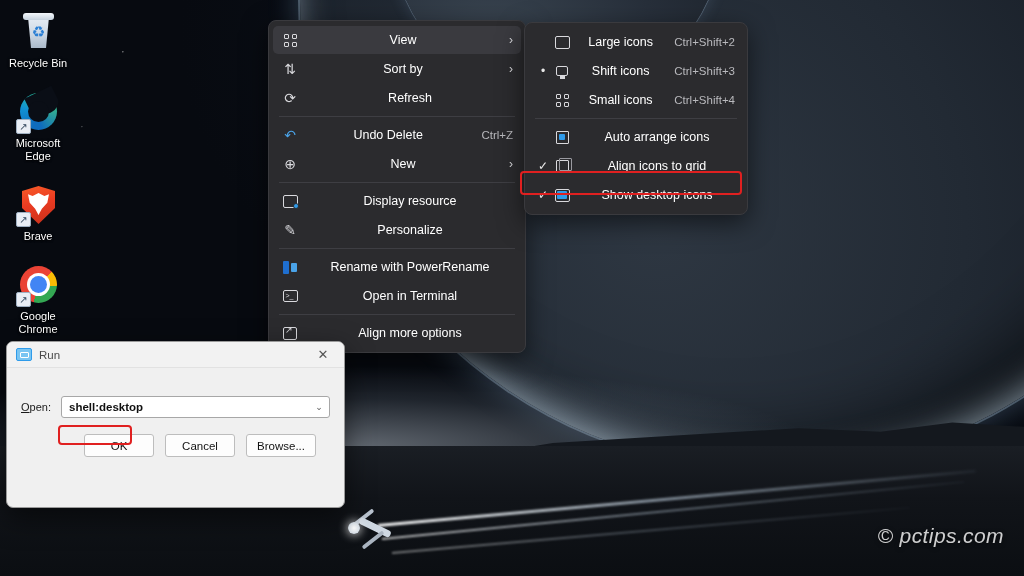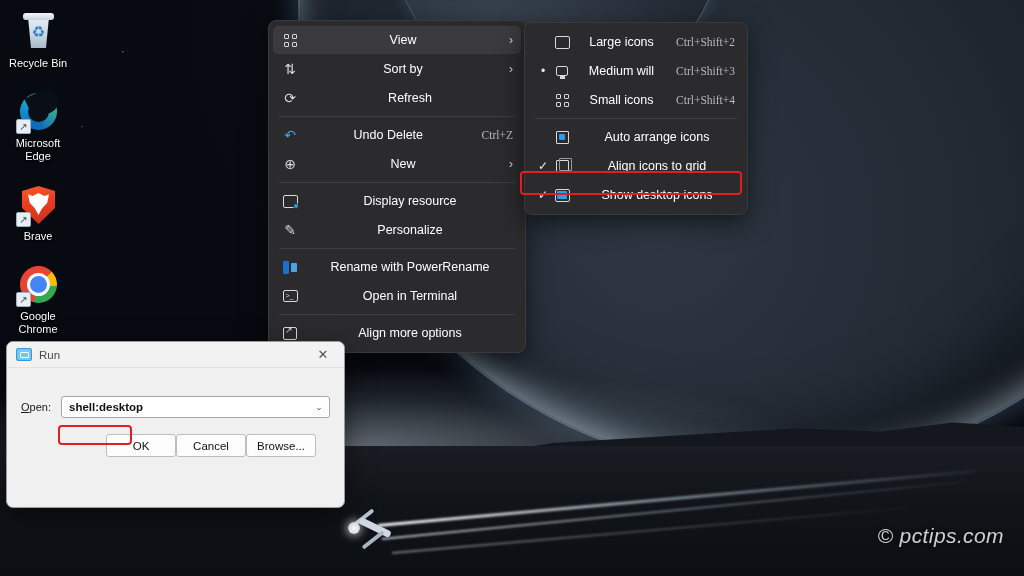--- a/index.html
+++ b/index.html
@@ -226,21 +226,21 @@
   .ctx-row .ck {
     width: 16px; flex: 0 0 16px; text-align: center;
     font-size: 12px; color: #e8e8e8;
   }
   .ctx-row .ic {
     width: 22px; flex: 0 0 22px;
     display: flex; align-items: center; justify-content: center;
     margin-right: 6px;
   }
   .ctx-row .tx { flex: 1 1 auto; text-align: center; }
-  .ctx-row .sc { color: #b9b9bd; font-size: 11.5px; margin-left: 12px; font-family: Liberation Serif, serif; }
+  .ctx-row .sc { color: #b9b9bd; font-size: 11.5px; margin-left: 12px; }
   .ctx-row .ar { color: #d8d8dc; font-size: 12px; margin-left: 10px; }
   .ctx-sep { height: 1px; background: #3e3e43; margin: 4px 10px; }
   .mi-grid { width: 13px; height: 13px; position: relative; }
   .mi-grid span { position: absolute; width: 5px; height: 5px; border: 1.2px solid #d9d9dd; border-radius: 1px; }
   .mi-grid span:nth-child(1){left:0;top:0}.mi-grid span:nth-child(2){right:0;top:0}
   .mi-grid span:nth-child(3){left:0;bottom:0}.mi-grid span:nth-child(4){right:0;bottom:0}
   .mi-txt { font-size: 14px; color: #d9d9dd; line-height: 1; }
   .mi-txt.blue { color: #4aa3e8; }
   .mi-monitor { width: 15px; height: 13px; border: 1.4px solid #d9d9dd; border-radius: 2px; position: relative; }
   .mi-monitor.sm { width: 12px; height: 10px; }
@@ -325,21 +325,21 @@
     padding: 0 0 0 7px;
     position: relative;
   }
   #run-open-value { font-size: 11.5px; color: #111; font-weight: bold; }
   .run-combo-arrow {
     margin-left: auto; width: 20px; height: 20px;
     display: flex; align-items: center; justify-content: center;
     font-size: 9px; color: #5a5a5a;
   }
   #run-buttons {
-    display: flex; justify-content: flex-end; gap: 0;
+    display: flex; justify-content: flex-end; gap: 11px;
     padding: 16px 14px 0 14px;
   }
   .run-btn {
     width: 70px; height: 23px;
     background: #fdfdfd; border: 1px solid #bdbdbd; border-radius: 3px;
     font-size: 11.5px; color: #121212;
     display: flex; align-items: center; justify-content: center;
     font-family: "Liberation Sans", sans-serif;
   }
 
@@ -524,21 +524,21 @@
       <span class="sc">Ctrl+Shift+2</span>
     </div>
 
     <div class="ctx-row">
       <span class="ck">•</span>
       <span class="ic">
           <span class="mi-monitor sm">
             <span class="stand"></span>
           </span>
         </span>
-      <span class="tx">Medium will</span>
+      <span class="tx">Shift icons</span>
       <span class="sc">Ctrl+Shift+3</span>
     </div>
 
     <div class="ctx-row">
       <span class="ck"></span>
       <span class="ic">
         <span class="mi-grid">
             <span></span>
             <span></span>
             <span></span>

